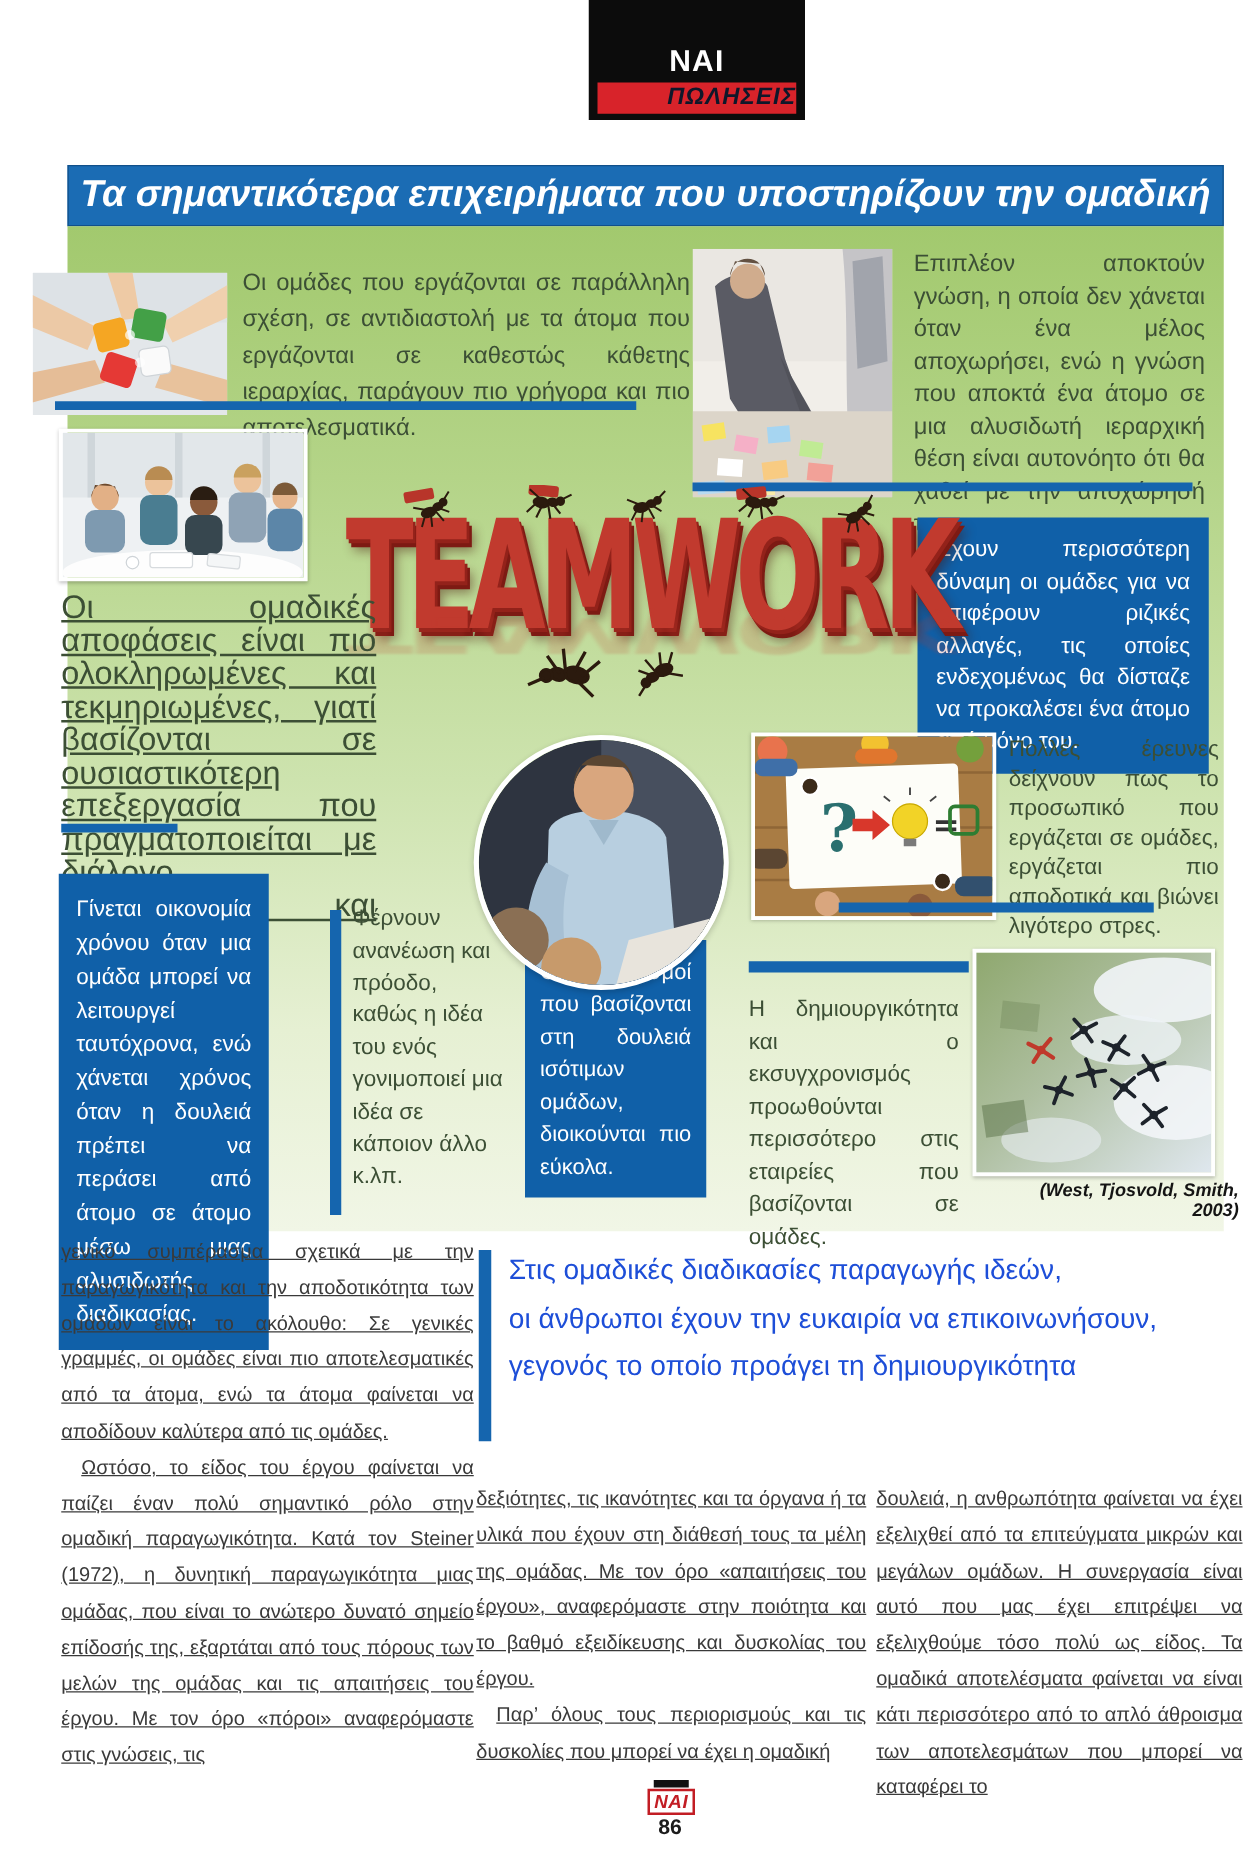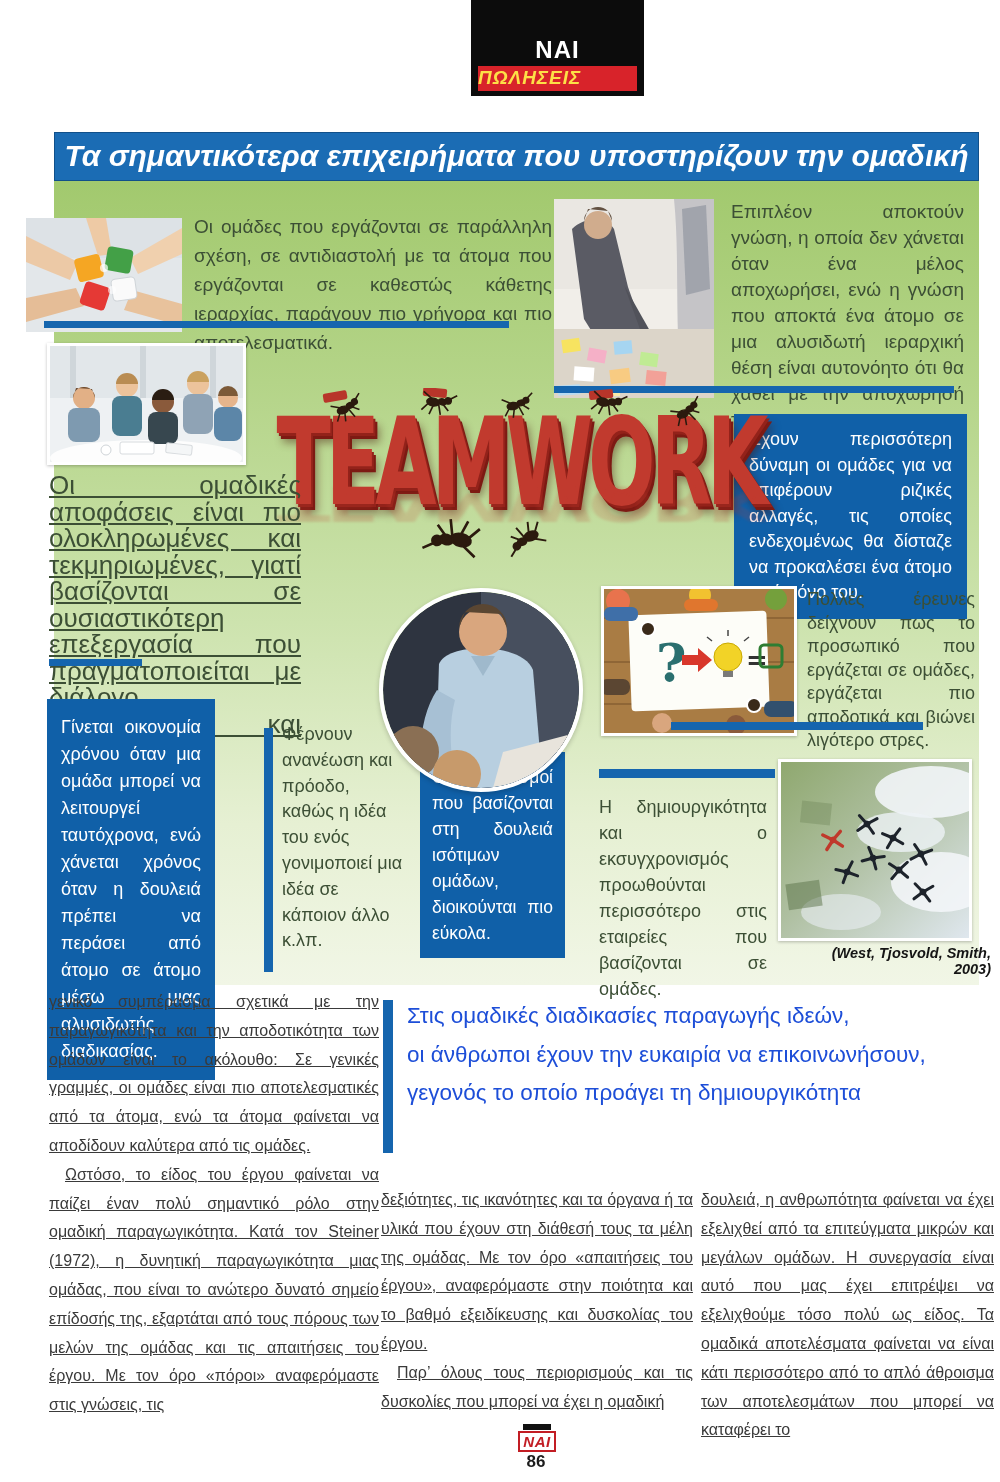--- a/index.html
+++ b/index.html
@@ -4,22 +4,22 @@
 <style>
   html,body{margin:0;padding:0;background:#fff;}
   .page{position:relative;width:1000px;height:1482px;background:#ffffff;overflow:hidden;
         font-family:"Liberation Sans","DejaVu Sans",sans-serif;margin-left:16px;}
   .abs{position:absolute;}
 
   
   .logo-top{left:455px;top:0;width:173px;height:96px;background:#0c0c0c;}
   .logo-top .nai{position:absolute;left:0;right:0;top:36px;color:#fff;font-weight:bold;
         font-size:24px;text-align:center;letter-spacing:1px;}
-  .logo-top .band{position:absolute;left:7px;right:7px;bottom:5px;background:#d8232a;color:#fde047;
-        font-weight:bold;font-style:italic;font-size:19px;text-align:left;padding:1px 0 2px;letter-spacing:1px;}
+  .logo-top .band{position:absolute;left:7px;right:7px;bottom:5px;background:#d8232a;color:#0f172a;
+        font-weight:bold;font-style:italic;font-size:19px;text-align:right;padding:1px 0 2px;letter-spacing:1px;}
   .title-bar{left:38px;top:132px;width:925px;height:49px;background:#1b6cb4;border:1px solid #11508a;
         box-sizing:border-box;color:#fff;font-weight:bold;font-style:italic;font-size:30px;
         text-align:center;line-height:46px;}
 
   
   .green-area{left:38px;top:181px;width:925px;height:804px;
         background:linear-gradient(180deg,#a2c96e 0%,#b4d488 25%,#cde3ae 55%,#e6f0d3 80%,#f1f6e6 100%);}
 
   .gtext{color:#3c4f35;text-align:justify;}
   .blue-line{background:#1565ae;}

